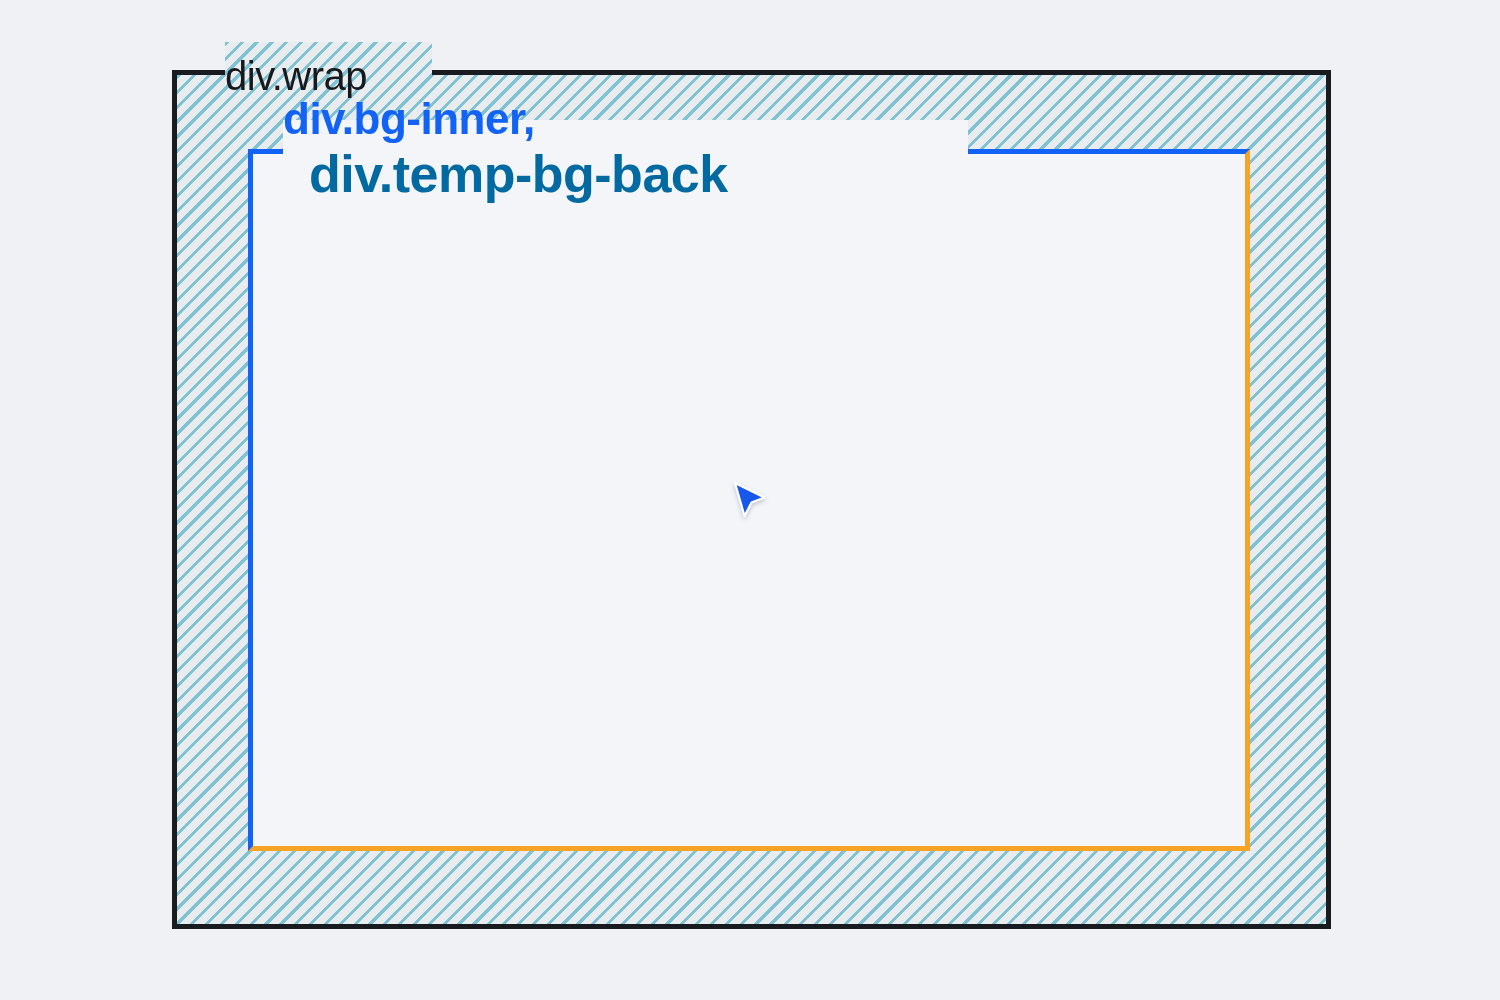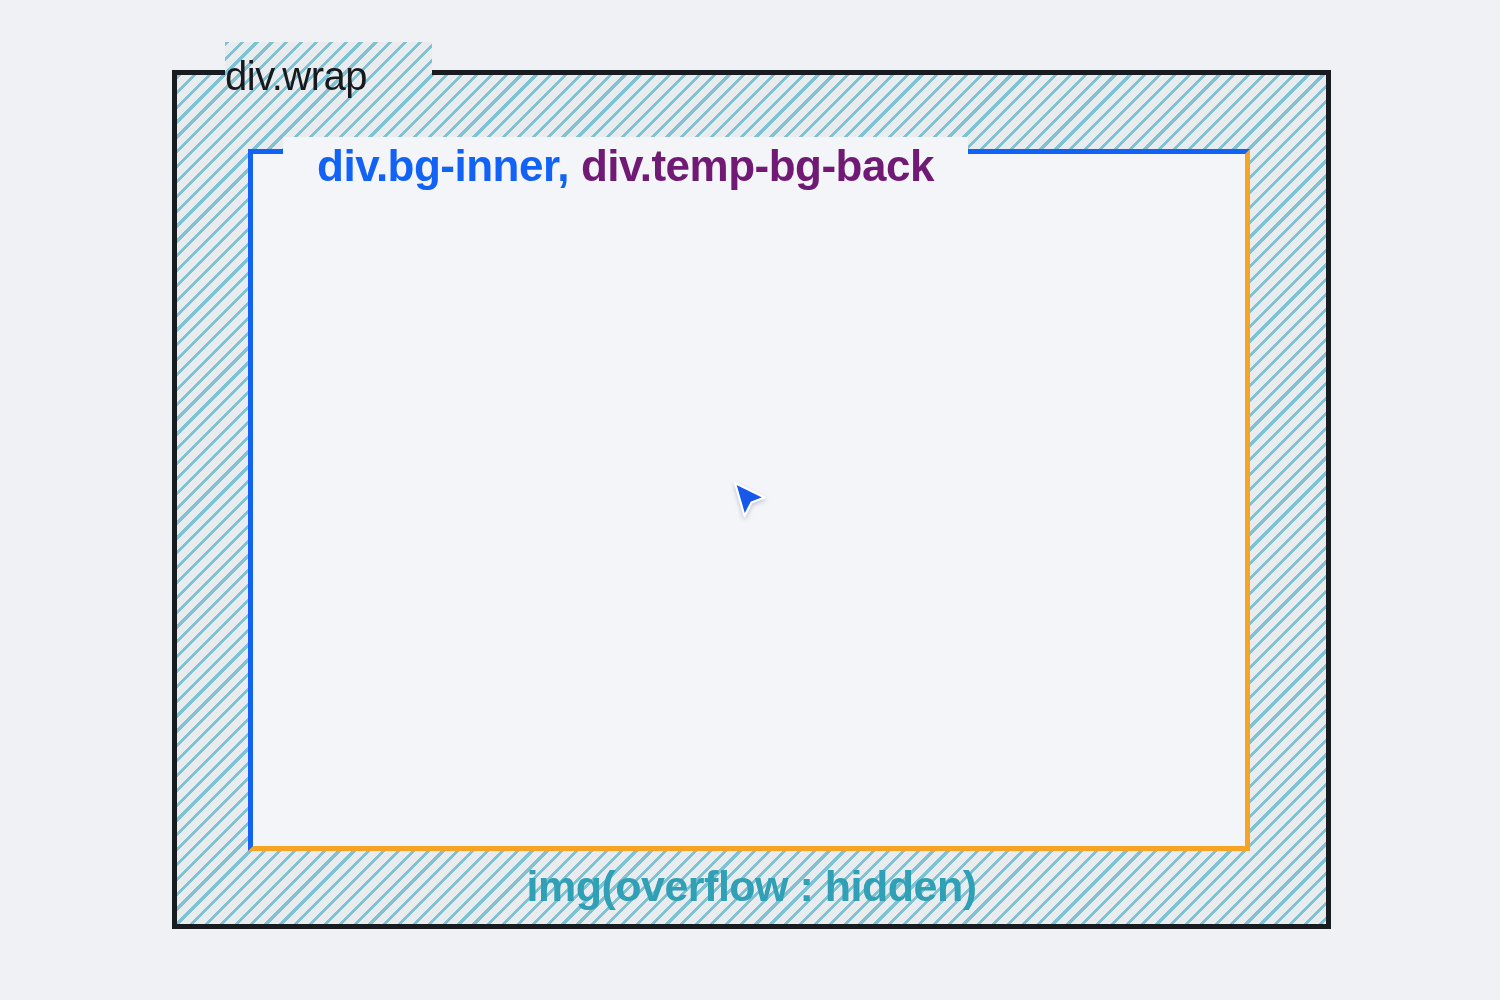--- a/index.html
+++ b/index.html
@@ -63,41 +63,41 @@
     font-size: 40px;
     font-weight: 500;
     color: #17191d;
     letter-spacing: -0.5px;
   }
 
   
   .inner-label {
     position: absolute;
     left: 283px;
-    top: 137px;
+    top: 120px;
     width: 685px;
     height: 57px;
     background: #f3f5f8;
     display: flex;
-    align-items: center;
     justify-content: center;
     white-space: nowrap;
+    flex-direction: column;
   }
   .inner-label .blue-part {
     font-size: 44px;
     font-weight: 600;
     color: #1263f5;
     letter-spacing: -0.5px;
   }
   .inner-label .orange-part {
-    font-size: 44px;
+    font-size: 52px;
     font-weight: 600;
-    color: #701a75;
+    color: #0369a1;
     letter-spacing: -0.5px;
-    margin-left: 12px;
+    margin-left: 26px;
   }
 
   
   .img-label {
     position: absolute;
     left: 172px;
     top: 862px;
     width: 1159px;
     text-align: center;
     font-size: 43px;
@@ -127,19 +127,18 @@
 
   <div class="wrap-label">
     <span>div.wrap</span>
   </div>
 
   <div class="inner-label">
     <span class="blue-part">div.bg-inner,</span>
     <span class="orange-part">div.temp-bg-back</span>
   </div>
 
-  <div class="img-label">img(overflow : hidden)</div>
 
   <svg class="cursor" viewBox="0 0 34 38">
     <path d="M 2 2 L 31.5 16.5 L 18.5 21.5 L 11.5 35 Z" fill="#1758ea" stroke="#ffffff" stroke-width="2.2" stroke-linejoin="round"></path>
   </svg>
 
 </div>
 
 </body></html>

